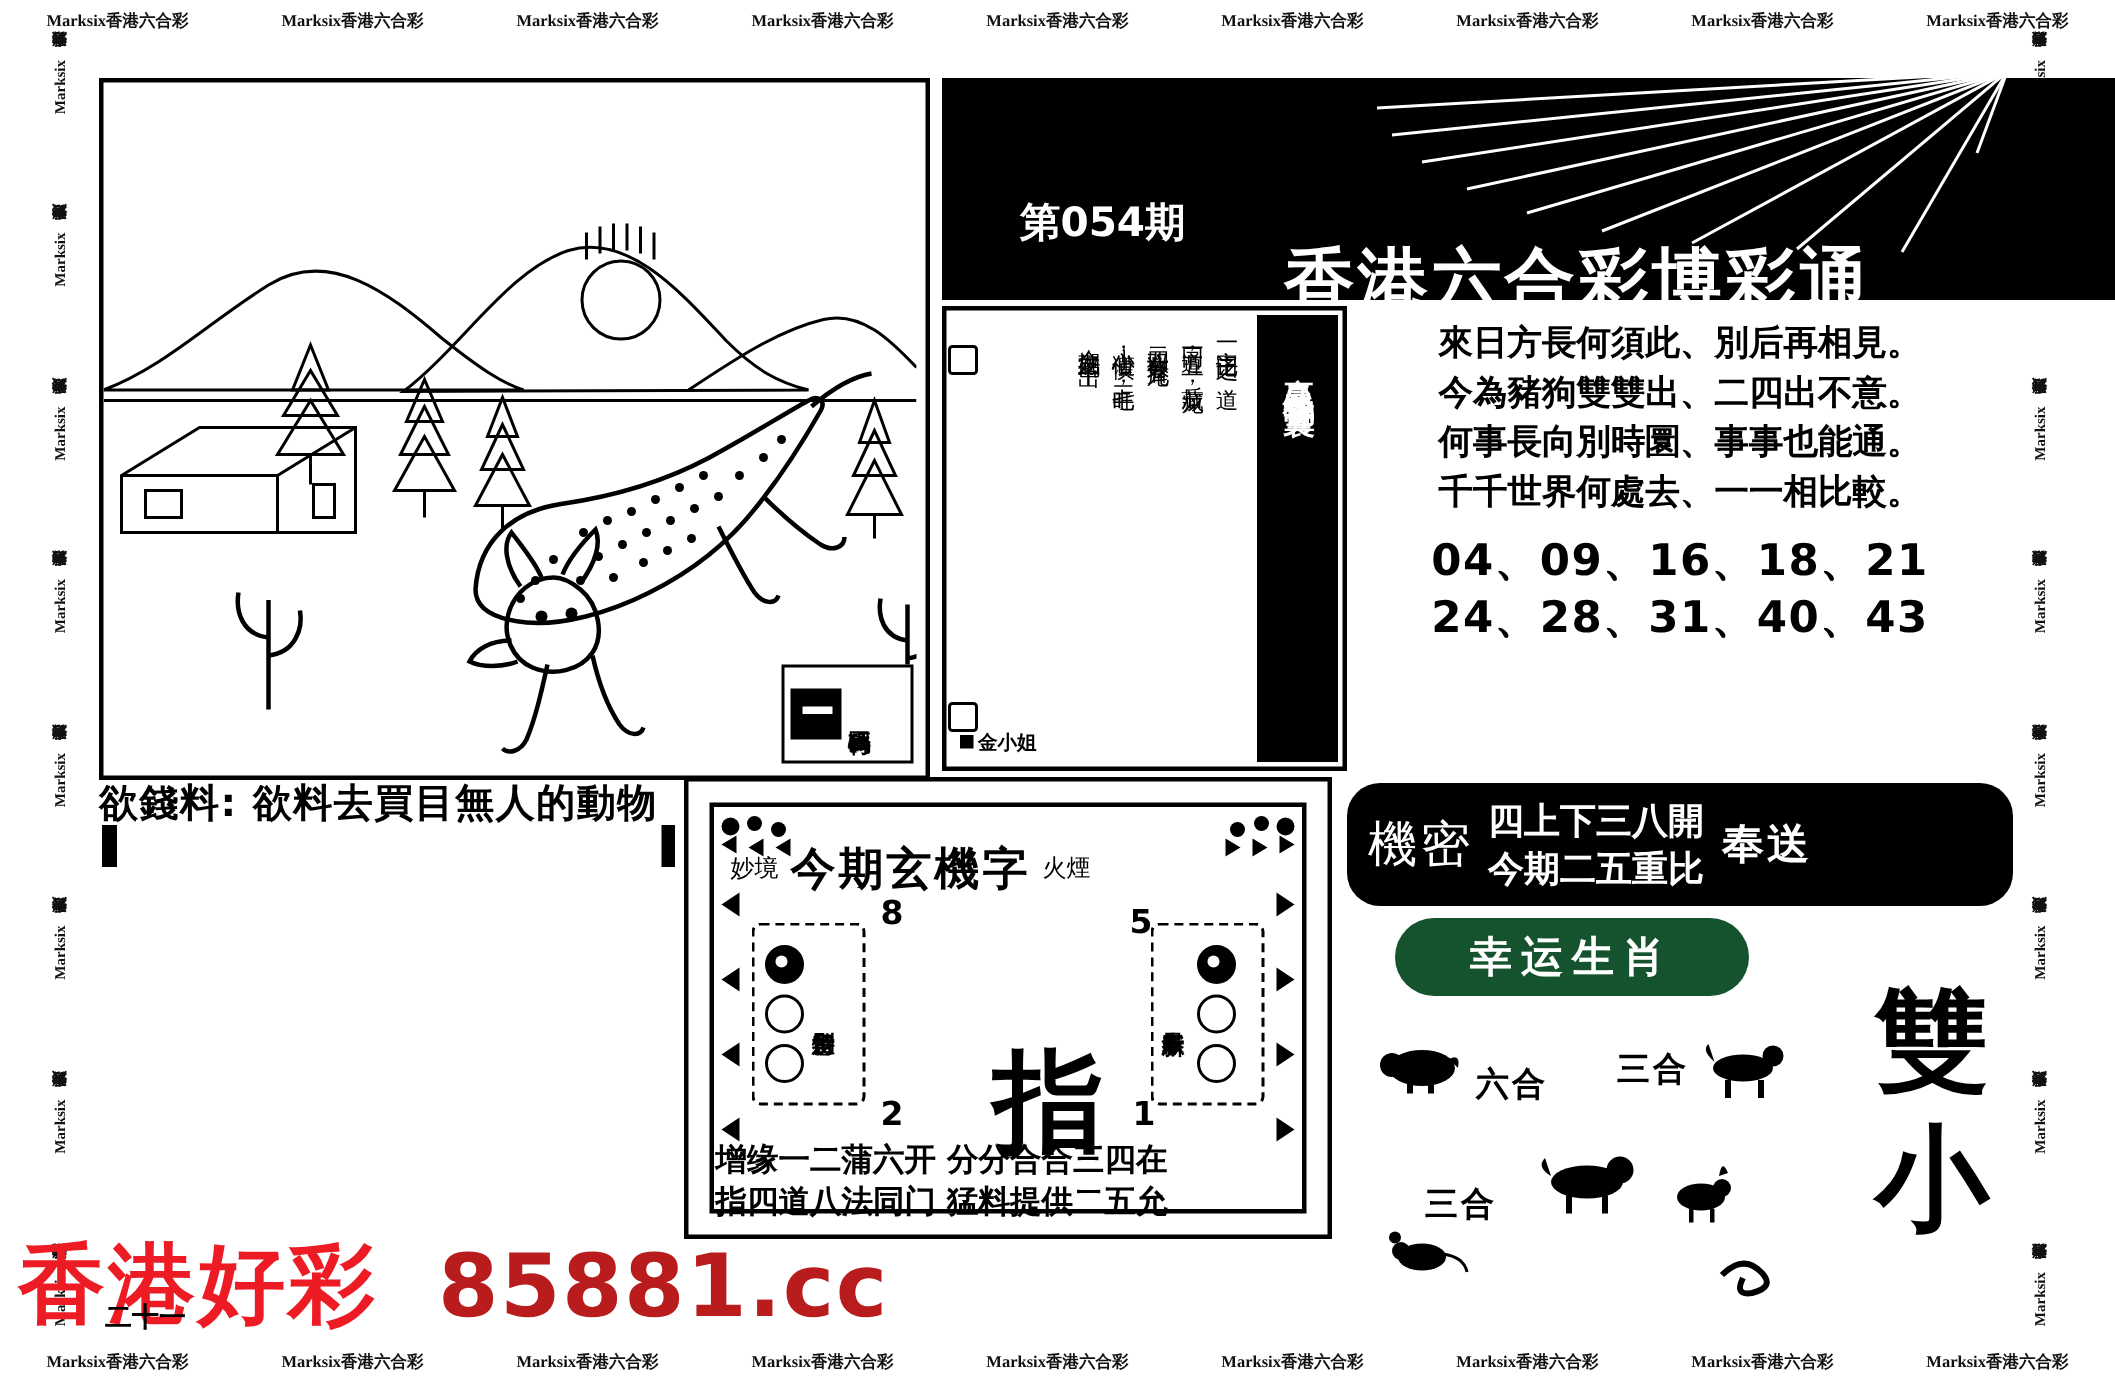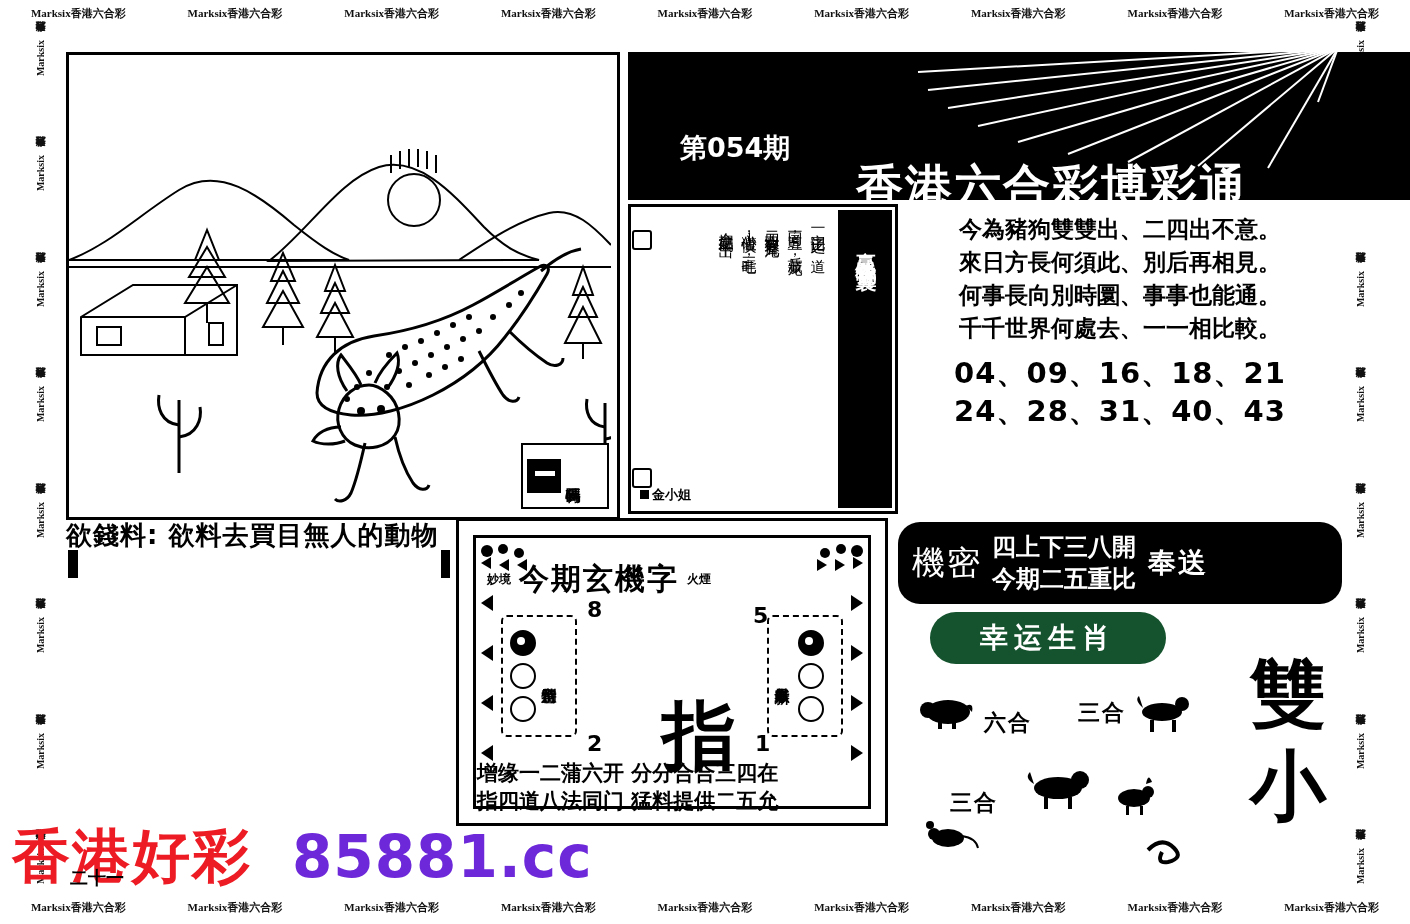--- a/index.html
+++ b/index.html
@@ -75,37 +75,37 @@
 
   
   .bigchars{position:absolute;left:1238px;top:648px;width:100px;text-align:center;}
   .bigchars div{font-family:"DejaVu Sans",sans-serif;font-weight:bold;font-size:76px;line-height:92px;}
 
   
   .ornate{position:absolute;left:456px;top:518px;width:426px;height:302px;border:3px solid #000;background:#fff;}
   .ornate .inner{position:absolute;left:14px;top:14px;right:14px;bottom:14px;border:3px solid #000;}
   .ornate .corner{position:absolute;width:56px;height:40px;}
   .ornate .hdr{position:absolute;left:28px;top:38px;right:28px;height:40px;display:flex;align-items:center;}
-  .ornate .hdr .small{font-family:"DejaVu Sans",sans-serif;font-weight:bold;font-size:12px;}
+  .ornate .hdr .small{font-family:"DejaVu Sans",sans-serif;font-weight:normal;font-size:16px;}
   .ornate .hdr .main{font-family:"DejaVu Sans",sans-serif;font-weight:bold;font-size:30px;letter-spacing:2px;margin:0 8px;}
   .dicebox{position:absolute;left:42px;top:84px;width:342px;height:140px;}
   .die{position:absolute;width:72px;height:118px;border:2px dashed #000;border-radius:6px;display:flex;align-items:center;}
   .die .pips{display:flex;flex-direction:column;gap:7px;margin-left:7px;}
   .pip{width:22px;height:22px;border-radius:50%;border:2px solid #000;}
   .pip.filled{background:#000;position:relative;}
   .pip.filled:after{content:"";position:absolute;left:5px;top:5px;width:8px;height:8px;border-radius:50%;background:#fff;}
   .die .vtxt{writing-mode:vertical-rl;font-family:"DejaVu Sans",sans-serif;font-weight:bold;font-size:15px;line-height:18px;margin-left:4px;}
   .zhi{position:absolute;left:150px;top:82px;width:96px;height:96px;font-family:"DejaVu Serif",serif;font-weight:bold;font-size:74px;text-align:center;line-height:96px;}
   .dnum{position:absolute;font-family:"DejaVu Sans",sans-serif;font-weight:bold;font-size:22px;}
   .ornate .bottom{position:absolute;left:18px;right:18px;bottom:8px;font-family:"DejaVu Sans",sans-serif;font-weight:bold;font-size:21px;line-height:28px;}
 
   
   .redline{position:absolute;left:12px;top:818px;width:900px;height:70px;}
   .redline .ch{font-family:"DejaVu Sans",sans-serif;font-weight:bold;font-size:58px;color:#ed1c24;letter-spacing:2px;}
-  .redline .url{font-family:"DejaVu Sans",sans-serif;font-weight:bold;font-size:58px;color:#6d28d9;letter-spacing:1px;}
+  .redline .url{font-family:"DejaVu Sans",sans-serif;font-weight:bold;font-size:58px;color:#b91c1c;letter-spacing:1px;}
   .redrow{display:flex;align-items:center;}
   .pagenum{position:absolute;left:70px;top:866px;font-family:"DejaVu Sans",sans-serif;font-weight:bold;font-size:18px;color:#000;}
 </style>
 </head>
 <body>
 
 <div class="page">
 
   <div class="wm-row wm-top">
     <span>Marksix香港六合彩</span>
@@ -299,22 +299,22 @@
       <div class="col">一字记之曰：道</div>
       <div class="col">同道一五，后藏龙，</div>
       <div class="col">二四双数看九尾，</div>
       <div class="col">小心谨慎，三七旺，</div>
       <div class="col">今期好码二十出</div>
     </div>
     <div class="sig"><b></b><span>金小姐</span></div>
   </div>
 
   <div class="poembox">
+    <div class="pline">來日方長何須此、別后再相見。</div>
     <div class="pline">今為豬狗雙雙出、二四出不意。</div>
-    <div class="pline">來日方長何須此、別后再相見。</div>
     <div class="pline">何事長向別時圜、事事也能通。</div>
     <div class="pline">千千世界何處去、一一相比較。</div>
     <div class="nums">04、09、16、18、21</div>
     <div class="nums" style="margin-top:0">24、28、31、40、43</div>
   </div>
 
   <div class="secret">
     <div class="lbl">機密</div>
     <div class="mid">
       <div>四上下三八開</div>

